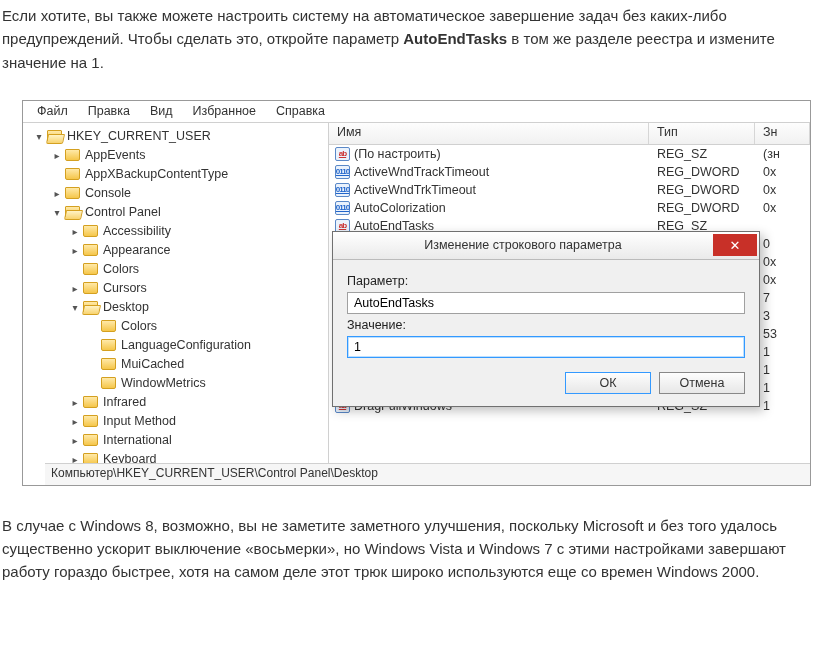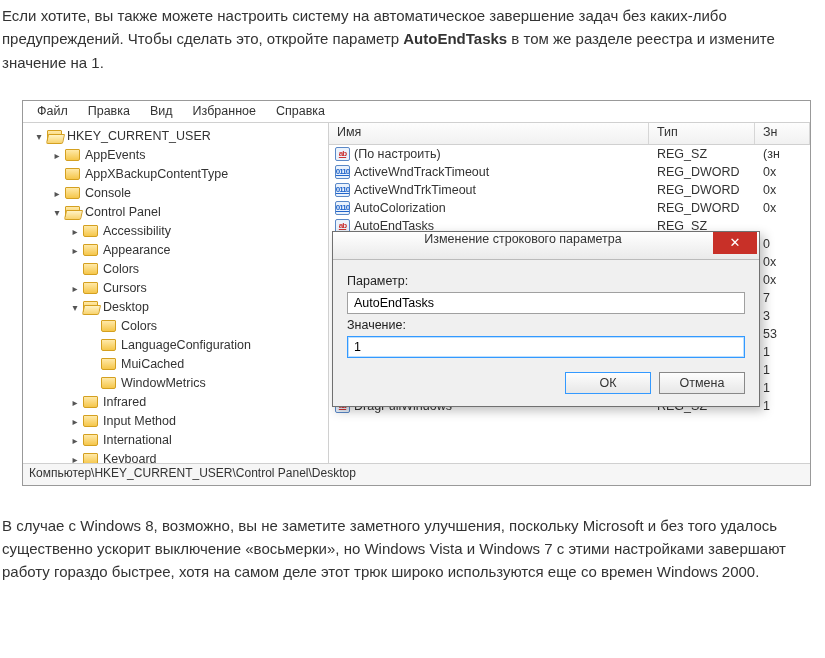--- a/index.html
+++ b/index.html
@@ -145,33 +145,35 @@
     text-decoration:underline;
   }
   .val-icon.dw{color:#2266cc;}
   .statusbar{
     height:22px;
     border-top:1px solid #d0d0d0;
     background:#f6f6f6;
     font-size:12px;
     padding:2px 6px;
     color:#333;
+    margin-left:22px;
   }
   .dialog {
     position:absolute;
     left:3px; top:108px;
     width:428px;
     background:#f0f0f0;
     border:1px solid #707070;
     box-shadow: 4px 4px 10px rgba(0,0,0,0.25);
   }
   .dialog-title{
     height:28px;
     background:linear-gradient(#fff,#eaeaea);
     display:flex;
+    align-items:center;
     border-bottom:1px solid #bbb;
   }
   .dialog-title .t{
     flex:1;text-align:center;font-size:12.5px;color:#333;
   }
   .dialog-close{
     width:44px;height:22px;
     background:#c83028;
     color:#fff;
     display:flex;align-items:center;justify-content:center;

